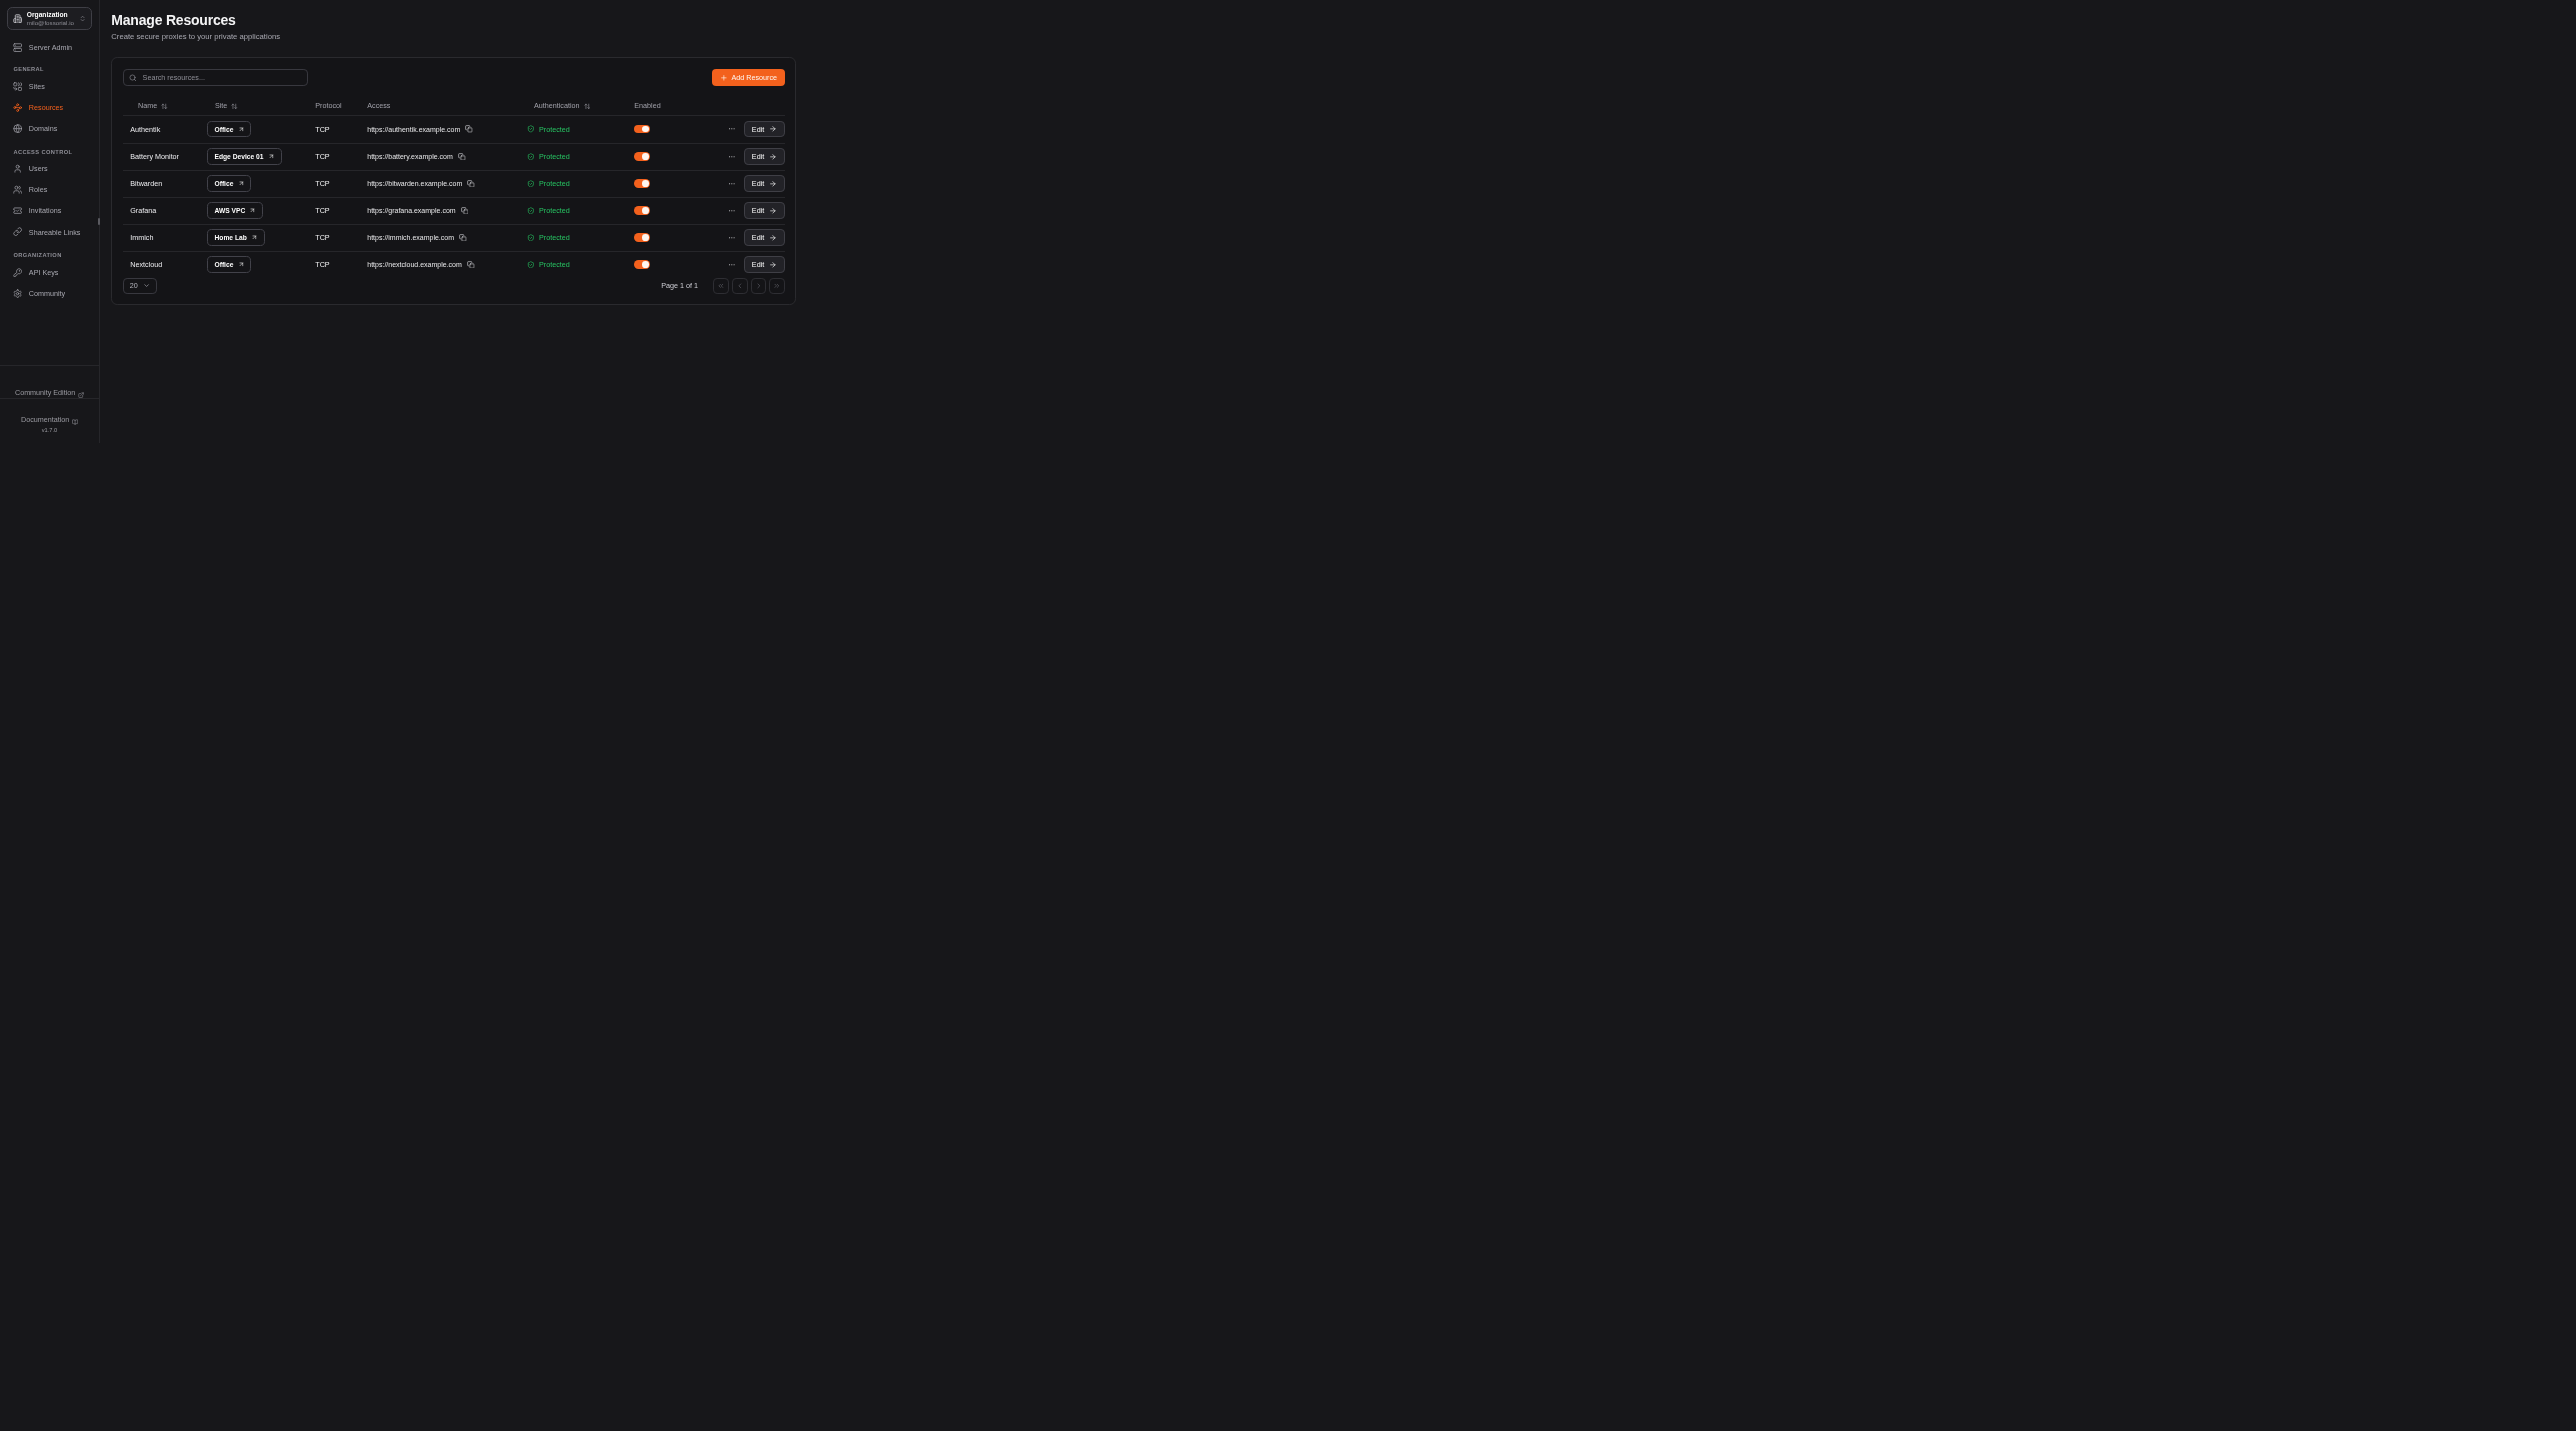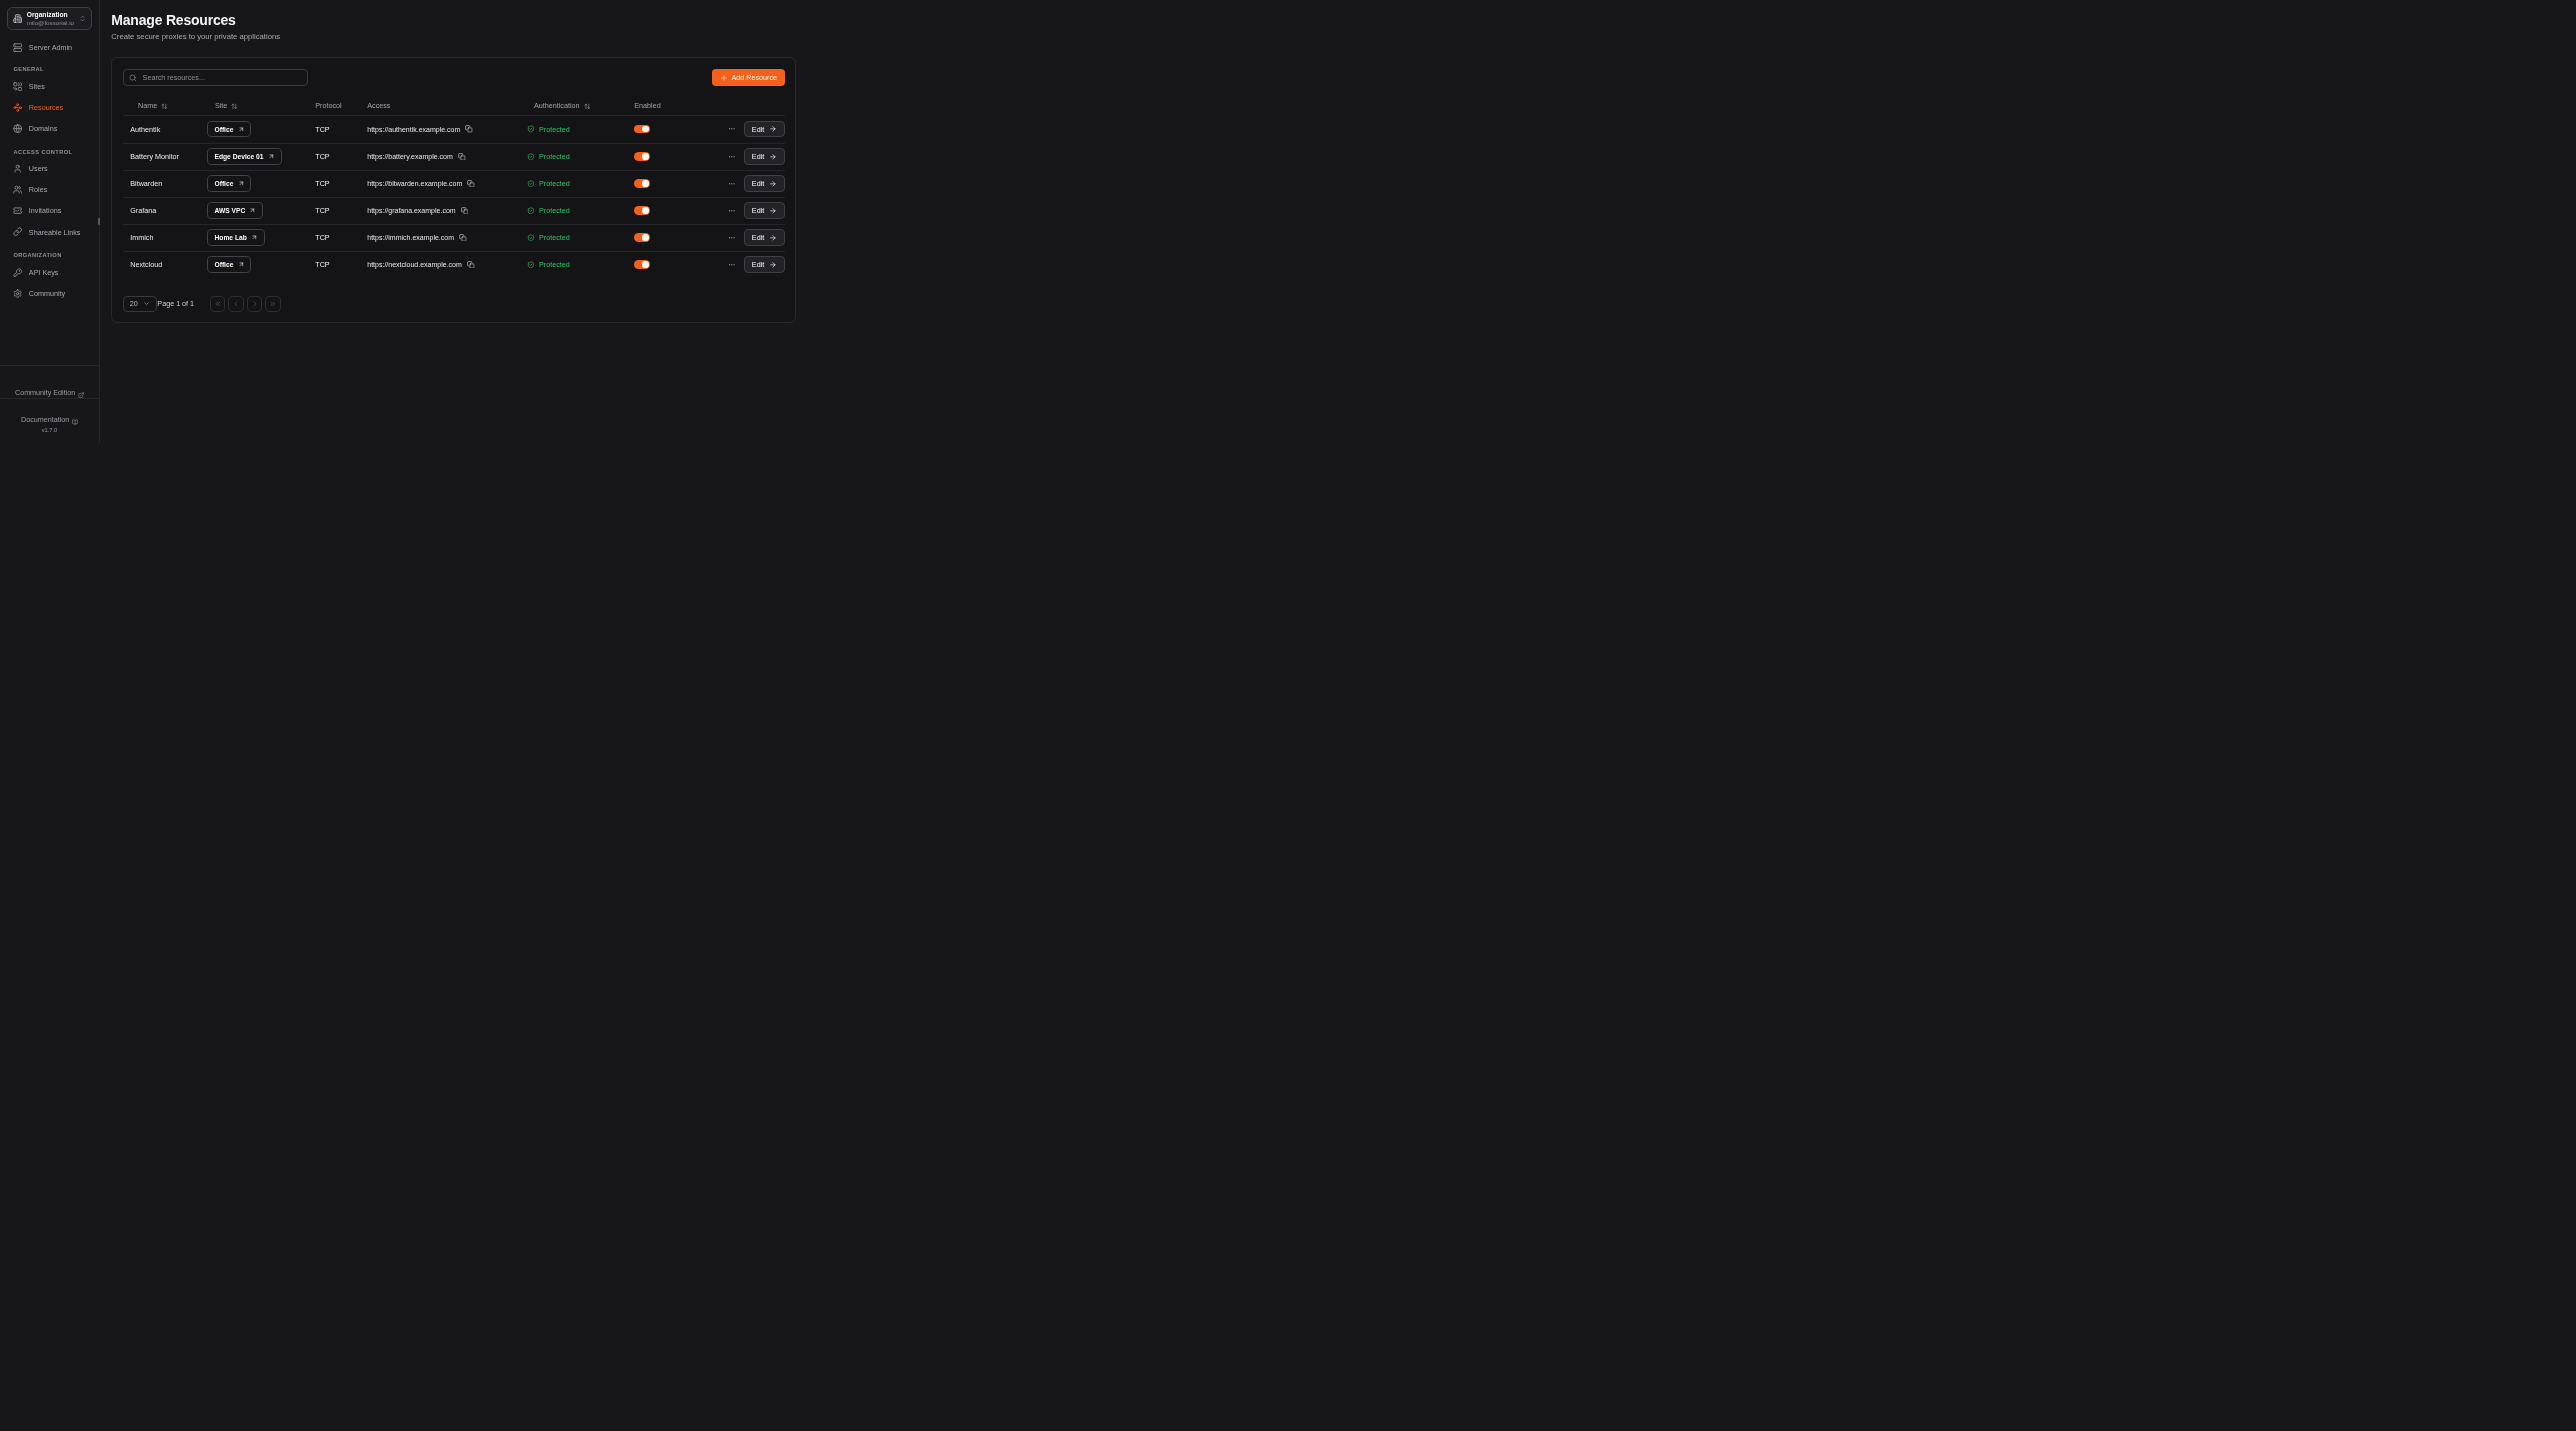--- a/index.html
+++ b/index.html
@@ -71,21 +71,21 @@
   .copy-btn{background:none;border:none;color:#d8d8dc;cursor:pointer;display:flex;padding:0;}
   .cell-auth{display:flex;align-items:center;gap:4.1px;color:var(--green);font-weight:500;}
   .cell-auth .ic{color:var(--green);}
   .switch{width:15.5px;height:8.8px;border-radius:4.6px;background:var(--orange);position:relative;cursor:pointer;flex:none;}
   .switch .knob{position:absolute;top:1px;left:7.7px;width:6.7px;height:6.7px;border-radius:50%;background:#fdf6f1;}
   .cell-actions{display:flex;align-items:center;justify-content:flex-end;gap:7.2px;padding-right:0;}
   .dots-btn{background:none;border:none;color:#e4e4e7;cursor:pointer;display:flex;padding:1px;}
   .dots-btn svg{fill:currentColor;stroke:none;width:7.7px;height:7.7px;}
   .edit-btn{height:16.5px;display:flex;align-items:center;gap:4.6px;background:#222227;border:0.5px solid var(--border-btn);border-radius:4.1px;padding:0 7.2px;font-size:7.2px;font-weight:500;color:#fff;cursor:pointer;font-family:inherit;}
 
-  .pager{margin-top:18px;display:flex;align-items:center;justify-content:flex-start;}
+  .pager{margin-top:0;display:flex;align-items:center;justify-content:space-between;}
   .psize{height:16.5px;display:flex;align-items:center;gap:5.2px;border:0.5px solid var(--border-lt);border-radius:4.1px;padding:0 6.2px;font-size:7.2px;color:#b6b6be;cursor:pointer;background:transparent;font-family:inherit;}
   .pager-right{display:flex;align-items:center;gap:15.5px;}
   .pstatus{font-size:7.2px;font-weight:500;color:#cfcfd6;}
   .pbtns{display:flex;gap:3.1px;}
   .pbtn{width:15.5px;height:15.5px;border:0.5px solid #2e2e33;border-radius:4.1px;background:transparent;color:var(--dim);display:flex;align-items:center;justify-content:center;cursor:default;}
 </style>
 </head>
 <body>
 
 <svg width="0" height="0" style="position:absolute">

